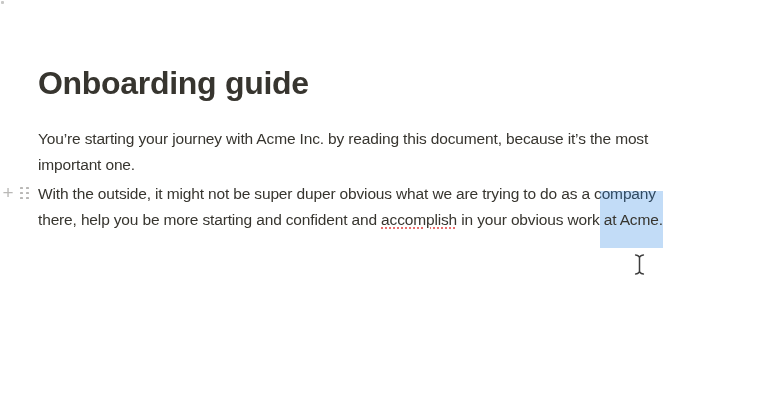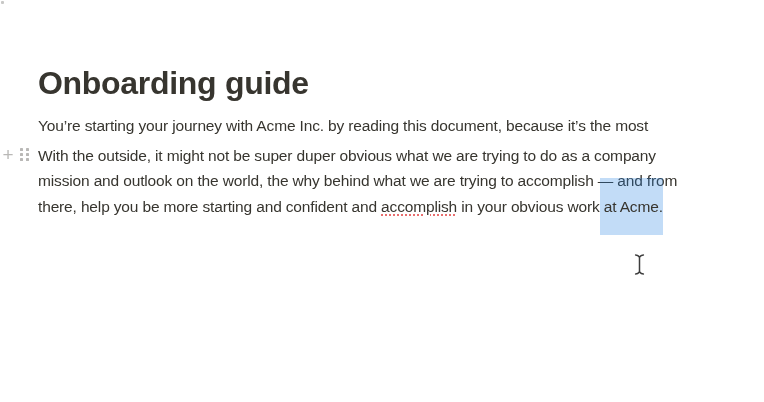--- a/index.html
+++ b/index.html
@@ -25,21 +25,21 @@
     padding: 63px 38px 0 38px;
   }
   .page-title {
     font-size: 32px;
     line-height: 40px;
     font-weight: 700;
     letter-spacing: -0.3px;
     color: #37352f;
     cursor: text;
   }
-  .para { margin-top: 10px; }
+  .para { margin-top: 23px; }
   .para.second { margin-top: 4px; position: relative; }
   .tline {
     font-size: 15.5px;
     line-height: 25.5px;
     letter-spacing: -0.15px;
     white-space: nowrap;
     color: #37352f;
     cursor: text;
   }
   .misspelled {
@@ -103,20 +103,21 @@
 <div class="canvas">
 
   <div class="corner-artifact"></div>
 
   <div class="content">
 
     <h1 class="page-title">Onboarding guide</h1>
 
     <div class="para">
       <div class="tline">You’re starting your journey with Acme Inc. by reading this document, because it’s the most</div>
+      <div class="tline">important one.</div>
     </div>
 
     <div class="para second">
 
       <div class="block-controls">
         <span class="add-block">
             <span>+</span>
           </span>
         <span class="drag-handle">
             <i></i>
@@ -124,21 +125,20 @@
             <i></i>
             <i></i>
             <i></i>
             <i></i>
           </span>
       </div>
 
       <div class="tline">With the outside, it might not be super duper obvious what we are trying to do as a company</div>
 
 
-      <div class="tline">mission and outlook on the world, the why behind what we are trying to accomplish — and from</div>
 
       <div class="tline"><span>there, help you be more starting and confident and </span><span class="misspelled">accomplish</span><span> in your obvious work</span><span class="selected"> at Acme.</span></div>
 
     </div>
   </div>
 
   <svg class="ibeam-cursor" viewBox="0 0 13 23" xmlns="http://www.w3.org/2000/svg">
     <g fill="none" stroke="#ffffff" stroke-width="3.4" stroke-linecap="round">
       <path d="M2.6 2 C4.2 2 5.3 2.6 6.5 4 C7.7 2.6 8.8 2 10.4 2"></path>
       <path d="M6.5 4 L6.5 19"></path>

